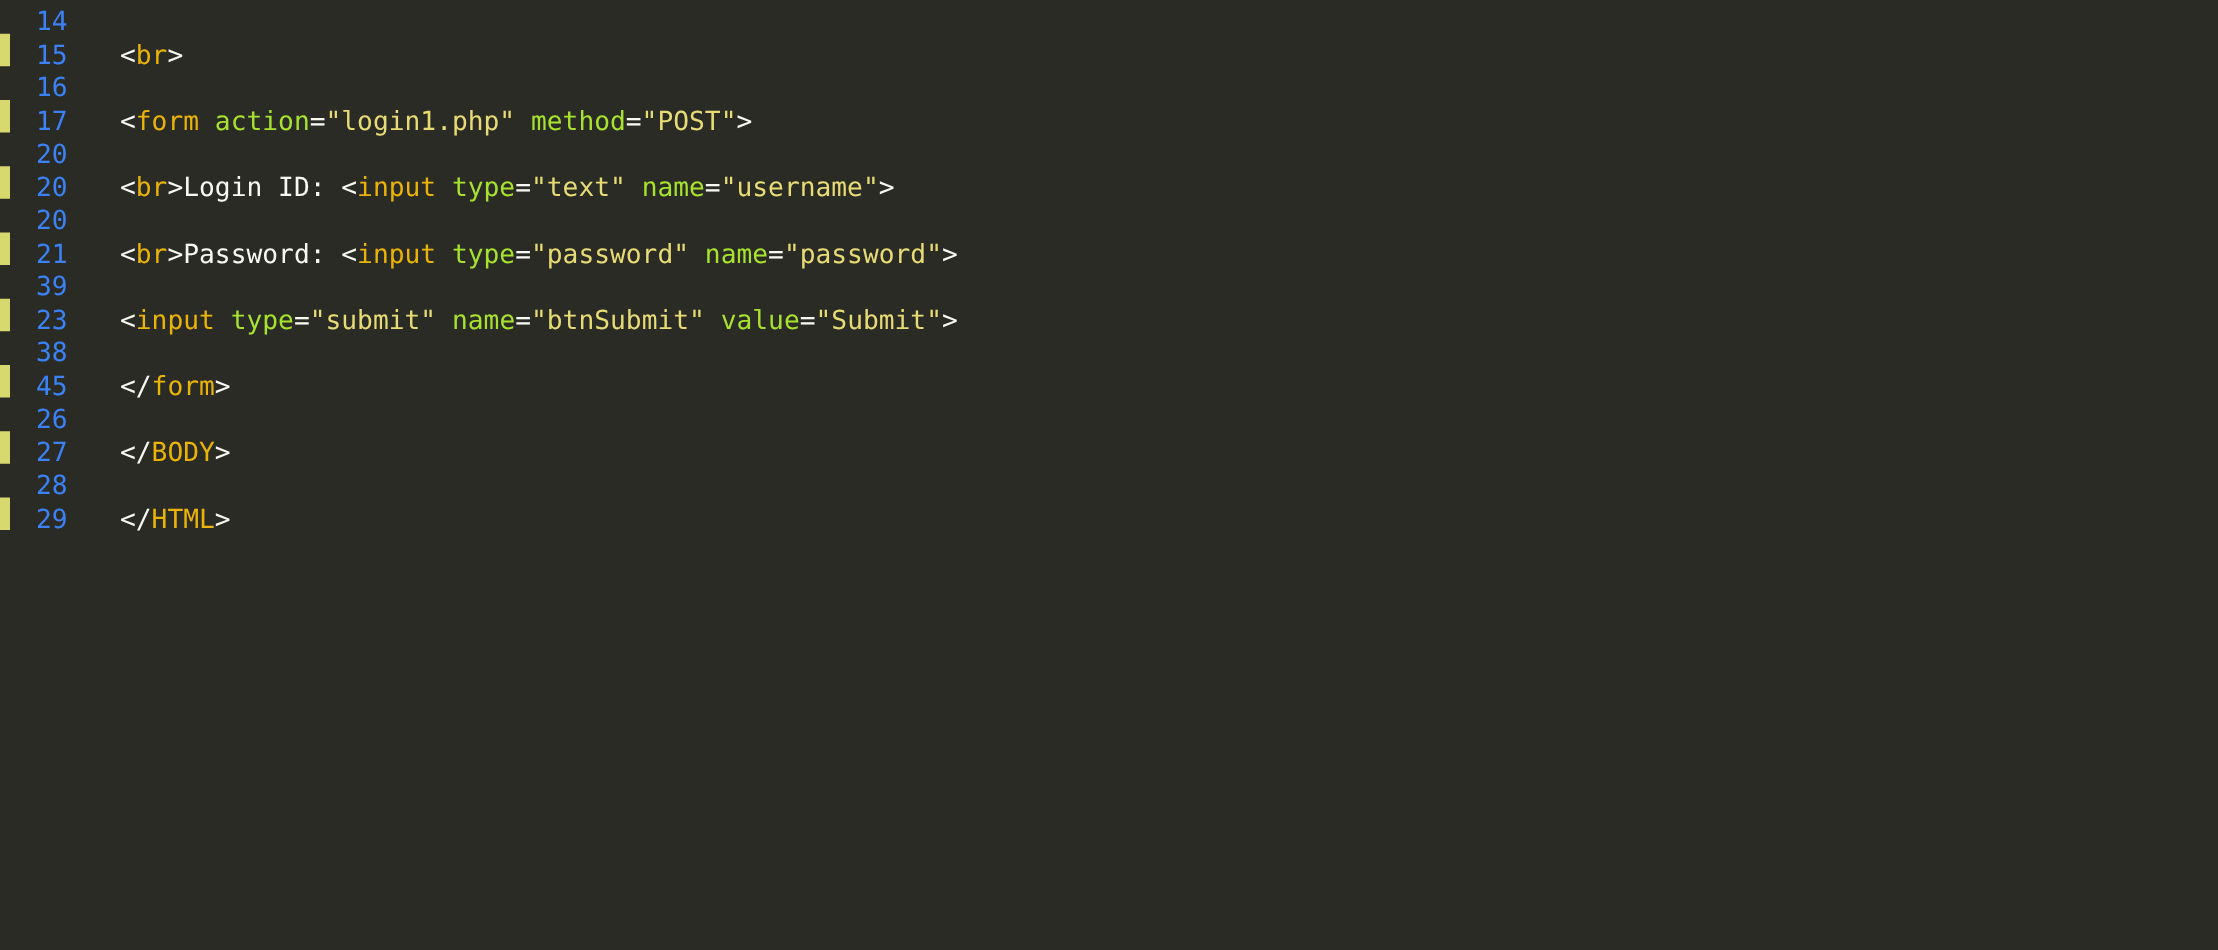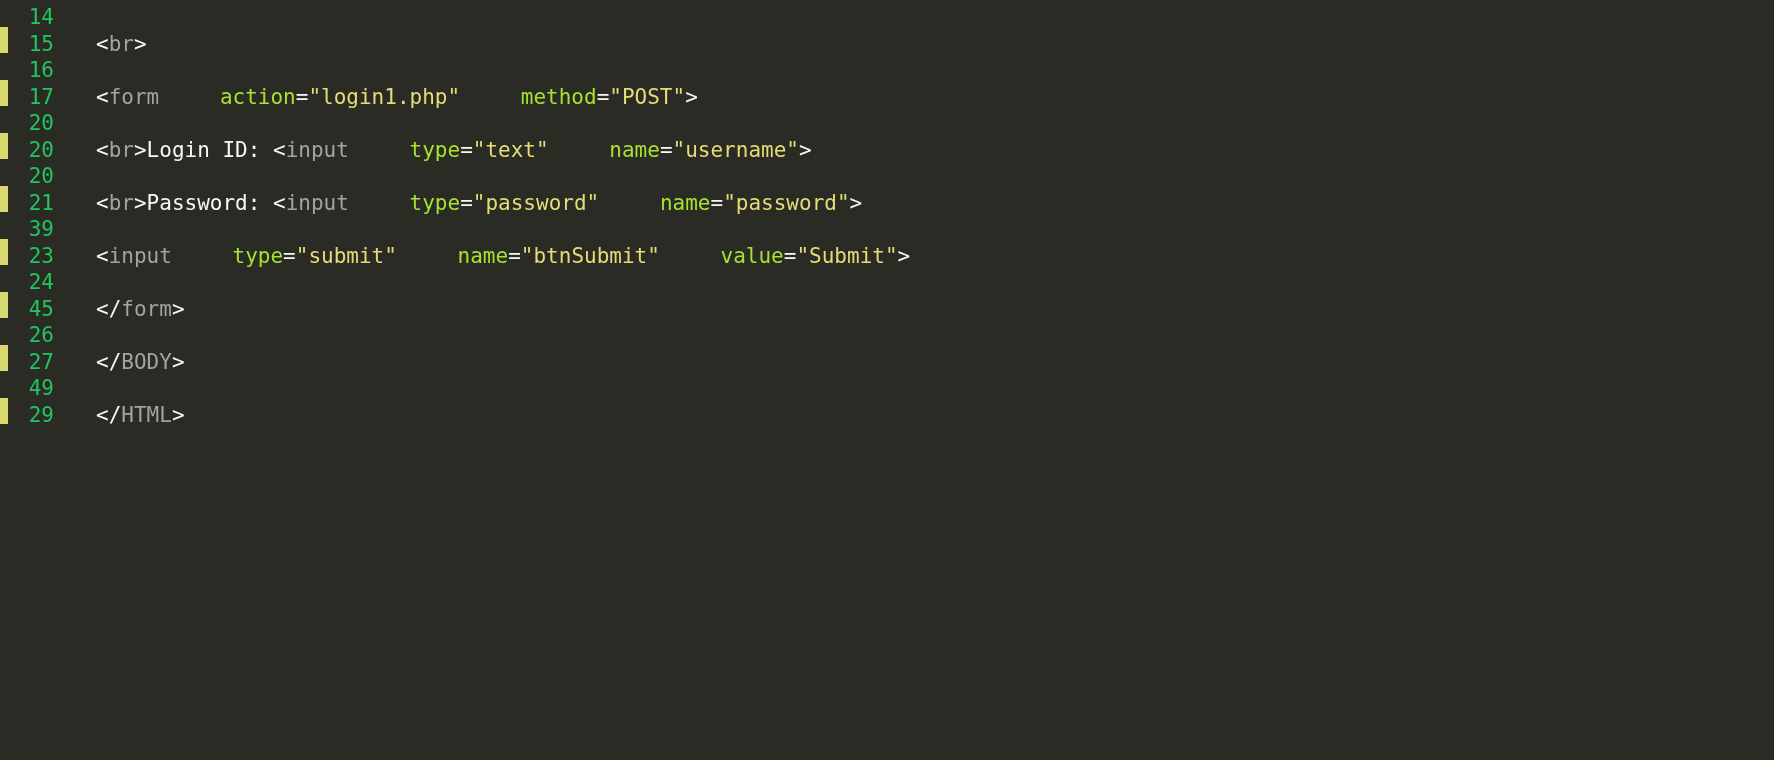--- a/index.html
+++ b/index.html
@@ -23,37 +23,37 @@
   }
   .modbar .mod {
     width: 8px;
     height: 26.5px;
     background: #d7d86e;
   }
   .gutter {
     width: 58px;
     flex-shrink: 0;
     background: #2b2b26;
-    color: #22c55e;
+    color: #3b82f6;
     text-align: right;
     padding-right: 12px;
     user-select: none;
     padding-top: 4px;
   }
   .gutter .ln { height: 26.5px; }
   .code {
     flex: 1;
     padding-top: 4px;
     padding-left: 30px;
     white-space: pre;
   }
   .line { height: 26.5px; color: #f8f8f2; }
   .p   { color: #f8f8f2; }   
-  .tg  { color: #a3a3a3; }   
-  .at  { color: #a6e22e; margin-left: 48px; }   
+  .tg  { color: #eab308; }   
+  .at  { color: #a6e22e; }   
   .st  { color: #e6db74; }   
 </style>
 </head>
 <body>
 
 <div class="editor">
   <div class="modbar" id="modbar">
       <div style="height: 26.5px;"></div>
       <div class="mod" style="height: 26.5px;"></div>
       <div style="height: 26.5px;"></div>
@@ -75,21 +75,21 @@
       <div class="ln">14</div>
       <div class="ln">15</div>
       <div class="ln">16</div>
       <div class="ln">17</div>
       <div class="ln">20</div>
       <div class="ln">20</div>
       <div class="ln">20</div>
       <div class="ln">21</div>
       <div class="ln">39</div>
       <div class="ln">23</div>
-      <div class="ln">24</div>
+      <div class="ln">38</div>
       <div class="ln">45</div>
       <div class="ln">26</div>
       <div class="ln">27</div>
-      <div class="ln">49</div>
+      <div class="ln">28</div>
       <div class="ln">29</div>
     </div>
   <div class="code" id="code"><div class="line">&nbsp;</div><div class="line"><span class="p">&lt;</span><span class="tg">br</span><span class="p">&gt;</span></div><div class="line">&nbsp;</div><div class="line"><span class="p">&lt;</span><span class="tg">form</span><span class="p"> </span><span class="at">action</span><span class="p">=</span><span class="st">"login1.php"</span><span class="p"> </span><span class="at">method</span><span class="p">=</span><span class="st">"POST"</span><span class="p">&gt;</span></div><div class="line">&nbsp;</div><div class="line"><span class="p">&lt;</span><span class="tg">br</span><span class="p">&gt;</span><span class="p">Login ID: &lt;</span><span class="tg">input</span><span class="p"> </span><span class="at">type</span><span class="p">=</span><span class="st">"text"</span><span class="p"> </span><span class="at">name</span><span class="p">=</span><span class="st">"username"</span><span class="p">&gt;</span></div><div class="line">&nbsp;</div><div class="line"><span class="p">&lt;</span><span class="tg">br</span><span class="p">&gt;</span><span class="p">Password: &lt;</span><span class="tg">input</span><span class="p"> </span><span class="at">type</span><span class="p">=</span><span class="st">"password"</span><span class="p"> </span><span class="at">name</span><span class="p">=</span><span class="st">"password"</span><span class="p">&gt;</span></div><div class="line">&nbsp;</div><div class="line"><span class="p">&lt;</span><span class="tg">input</span><span class="p"> </span><span class="at">type</span><span class="p">=</span><span class="st">"submit"</span><span class="p"> </span><span class="at">name</span><span class="p">=</span><span class="st">"btnSubmit"</span><span class="p"> </span><span class="at">value</span><span class="p">=</span><span class="st">"Submit"</span><span class="p">&gt;</span></div><div class="line">&nbsp;</div><div class="line"><span class="p">&lt;/</span><span class="tg">form</span><span class="p">&gt;</span></div><div class="line">&nbsp;</div><div class="line"><span class="p">&lt;/</span><span class="tg">BODY</span><span class="p">&gt;</span></div><div class="line">&nbsp;</div><div class="line"><span class="p">&lt;/</span><span class="tg">HTML</span><span class="p">&gt;</span></div></div>
 </div>
 
 </body></html>

